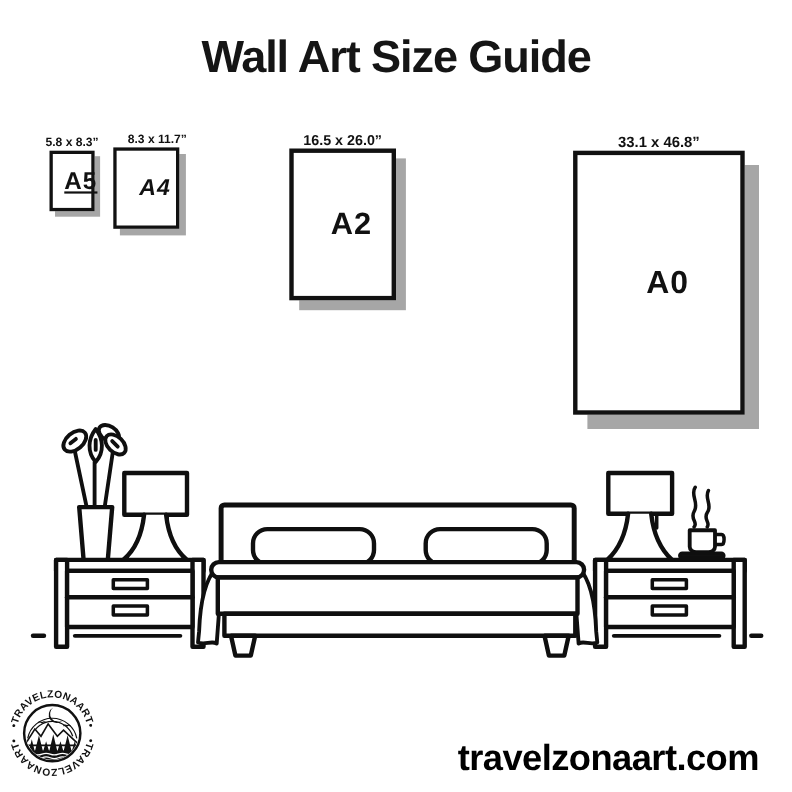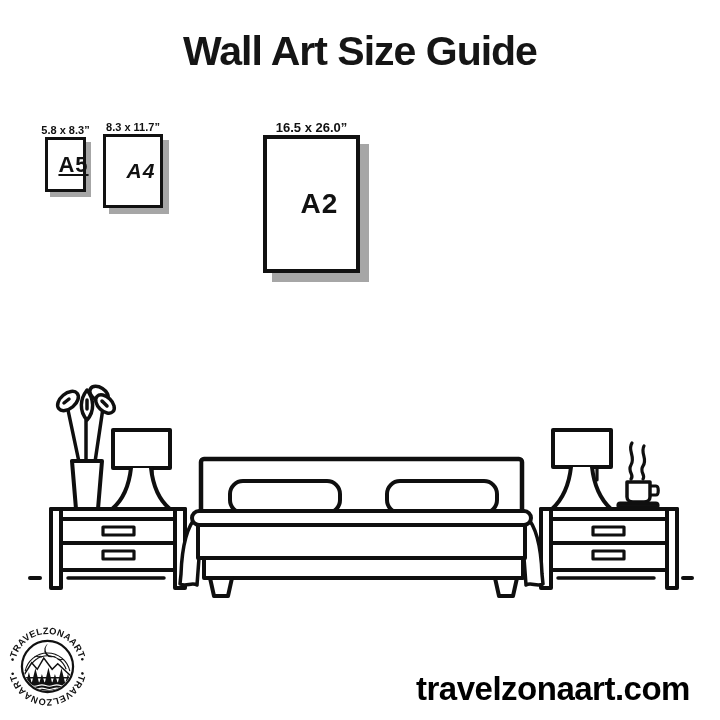--- a/index.html
+++ b/index.html
@@ -29,26 +29,30 @@
 <div id="canvas">
 
   <div class="title">Wall Art Size Guide</div>
 
   <div id="frames">
       <div class="frame" style="left: 45px; top: 137px; width: 41px; height: 55px; border-width: 3px; box-shadow: rgb(166, 166, 166) 5px 5px 0px 0px;">
         <div class="dim-label" style="font-size: 11px;">5.8 x 8.3”</div>
         <span class="size-letter" style="font-size: 22px; text-decoration: underline;">A5</span>
       </div>
       <div class="frame" style="left: 103px; top: 134px; width: 60px; height: 74px; border-width: 3px; box-shadow: rgb(166, 166, 166) 6px 6px 0px 0px;">
-        <div class="dim-label" style="font-size: 11px;">8.3 x 11.7”</div>
+        <div class="dim-label" style="font-size: 11px; margin-left: 10px;">8.3 x 11.7”</div>
         <span class="size-letter" style="font-size: 21px; font-style: italic;">A4</span>
       </div>
       <div class="frame" style="left: 263px; top: 135px; width: 97px; height: 138px; border-width: 4px; box-shadow: rgb(166, 166, 166) 9px 9px 0px 0px;">
         <div class="dim-label" style="font-size: 13px;">16.5 x 26.0”</div>
         <span class="size-letter" style="font-size: 28px;">A2</span>
+      </div>
+      <div class="frame" style="left: 521px; top: 137px; width: 156px; height: 240px; border-width: 4px; box-shadow: rgb(166, 166, 166) 13px 13px 0px 0px;">
+        <div class="dim-label" style="font-size: 13.5px;">33.1 x 46.8”</div>
+        <span class="size-letter" style="font-size: 29px;">A0</span>
       </div>
     </div>
 
   <svg class="scene" viewBox="0 0 720 230">
     <g fill="none" stroke="#0f0f0f" stroke-width="4" stroke-linecap="round" stroke-linejoin="round">
 
       <g>
         <line x1="30" y1="200" x2="40" y2="200"></line>
         <line x1="683" y1="200" x2="692" y2="200"></line>
       </g>

